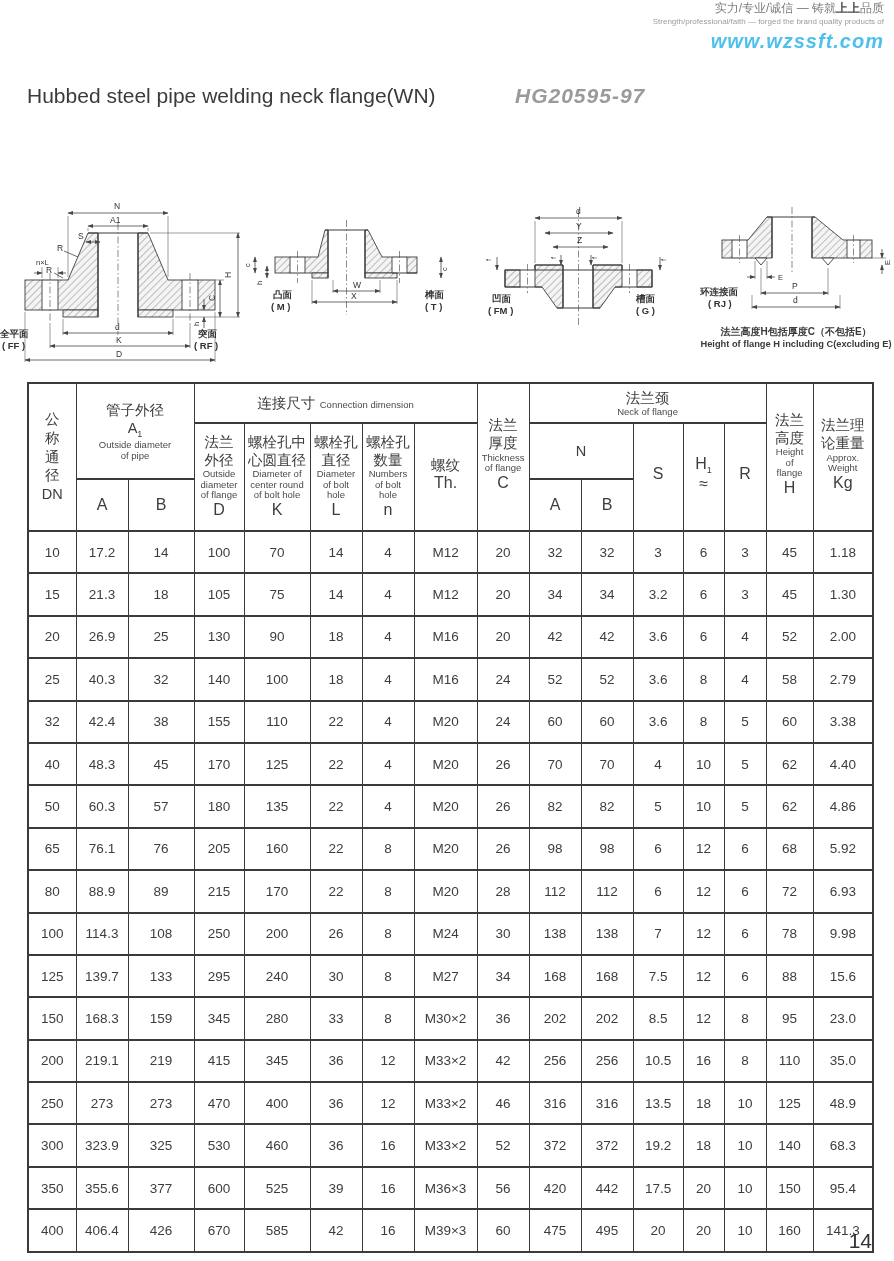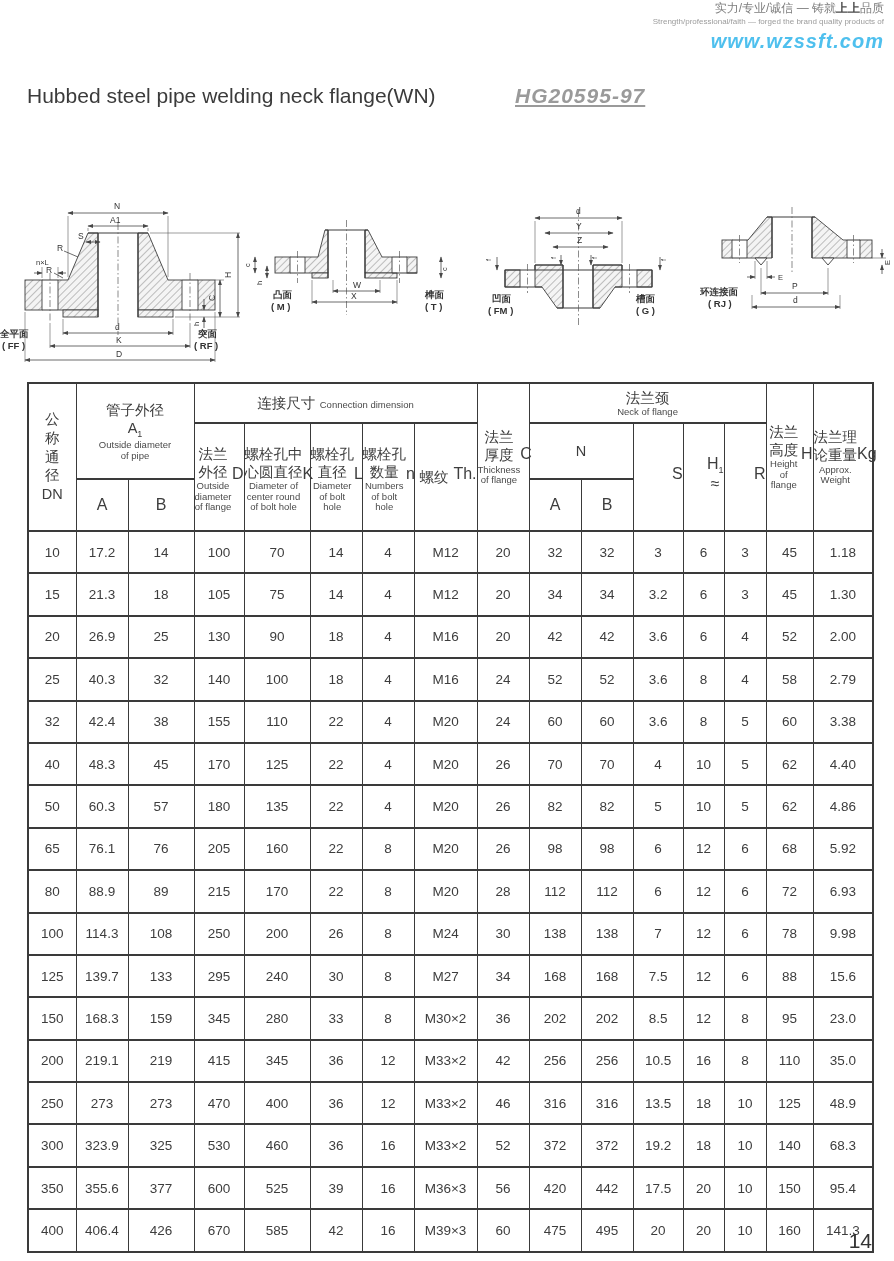--- a/index.html
+++ b/index.html
@@ -7,21 +7,21 @@
         font-family:"Liberation Sans","DejaVu Sans",sans-serif;color:#3d3d3d;}
   
   .brand{position:absolute;top:2px;right:10px;text-align:right;line-height:1.15;}
   .slogan-cn{font-size:12px;color:#7e7e7e;}
   .slogan-cn b{color:#4a4a4a;}
   .slogan-en{font-size:8px;color:#9c9c9c;margin-top:1px;}
   .website{font-size:20px;font-style:italic;font-weight:bold;color:#4fc0ee;margin-top:4px;letter-spacing:1px;text-align:right;}
   
   .title{position:absolute;left:27px;top:36px;font-size:35px;color:#3b3b3b;letter-spacing:1px;white-space:nowrap;}
   .subtitle{position:absolute;left:27px;top:84px;font-size:21px;color:#3b3b3b;white-space:nowrap;}
-  .standard{position:absolute;left:515px;top:84px;font-size:21px;font-style:italic;font-weight:bold;color:#9a9a9a;letter-spacing:1px;text-decoration:underline;}
+  .standard{position:absolute;left:515px;top:84px;font-size:21px;font-style:italic;font-weight:bold;color:#9a9a9a;letter-spacing:1px;}
   
   .dia{position:absolute;}
   svg text{font-family:"Liberation Sans","DejaVu Sans",sans-serif;fill:#333;}
   .ol{stroke:#3c3c3c;stroke-width:1.2;fill:none;}
   .ht{fill:url(#hatch);stroke:#3c3c3c;stroke-width:0.9;}
   .wt{fill:#fff;stroke:#3c3c3c;stroke-width:0.9;}
   .cl{stroke:#5a5a5a;stroke-width:0.7;fill:none;stroke-dasharray:7 2.5 1.5 2.5;}
   .dim{stroke:#474747;stroke-width:0.8;fill:none;}
   .ext{stroke:#5a5a5a;stroke-width:0.6;fill:none;}
   .lb{font-size:8.5px;}
@@ -32,21 +32,21 @@
   .cap .c2{font-size:9.3px;}
   
   table.spec{position:absolute;left:27px;top:382px;width:845px;border-collapse:collapse;table-layout:fixed;
              border:2px solid #3a3a3a;}
   .spec th,.spec td{border:solid #3a3a3a;border-width:2px 1px;padding:0;text-align:center;vertical-align:middle;
                     font-weight:normal;color:#3d3d3d;}
   .spec thead .cn{font-size:14.5px;line-height:1.25;white-space:nowrap;}
   .spec thead .en{font-size:9.5px;line-height:1.12;color:#4a4a4a;white-space:nowrap;}
   .spec thead .letter{font-size:16px;padding-bottom:6px;}
   .hr1{height:40px;}.hr2{height:56px;}.hr3{height:52px;}
-  .vstack{display:flex;flex-direction:row;height:100%;justify-content:space-between;align-items:center;text-align:center;}
+  .vstack{display:flex;flex-direction:column;height:100%;justify-content:space-between;align-items:center;text-align:center;}
   .vstack .grow{flex:1;display:flex;flex-direction:column;justify-content:center;align-items:center;}
   .vstack .top{padding-top:4px;}
   .dncell{font-size:14.5px;line-height:1.3;}
   .spec tbody td{height:40.4px;font-size:13.5px;}
   sub{font-size:9px;}
   .pagenum{position:absolute;right:22px;bottom:8px;font-size:21px;color:#333;}
 </style>
 </head>
 <body>
 
@@ -198,20 +198,24 @@
       <line class="dim" x1="182" y1="79" x2="182" y2="70" marker-end="url(#arr)"></line>
       <text class="lbs" x="78" y="85">E</text>
       <text class="lb" x="92" y="94">P</text>
       <text class="lb" x="93" y="108">d</text>
       <text class="lbs" x="190" y="70" transform="rotate(-90 190 70)">E</text>
     </g>
     <text class="face" x="0" y="100">环连接面</text>
     <text class="face" x="8" y="112">( RJ )</text>
   </svg>
 
+  <div class="cap">
+    <div class="c1">法兰高度H包括厚度C（不包括E）</div>
+    <div class="c2">Height of flange H including C(excluding E)</div>
+  </div>
 
   <table class="spec">
     <colgroup>
       <col style="width:48px">
         <col style="width:52px">
         <col style="width:66px">
         <col style="width:50px">
       <col style="width:66px">
         <col style="width:52px">
         <col style="width:52px">

